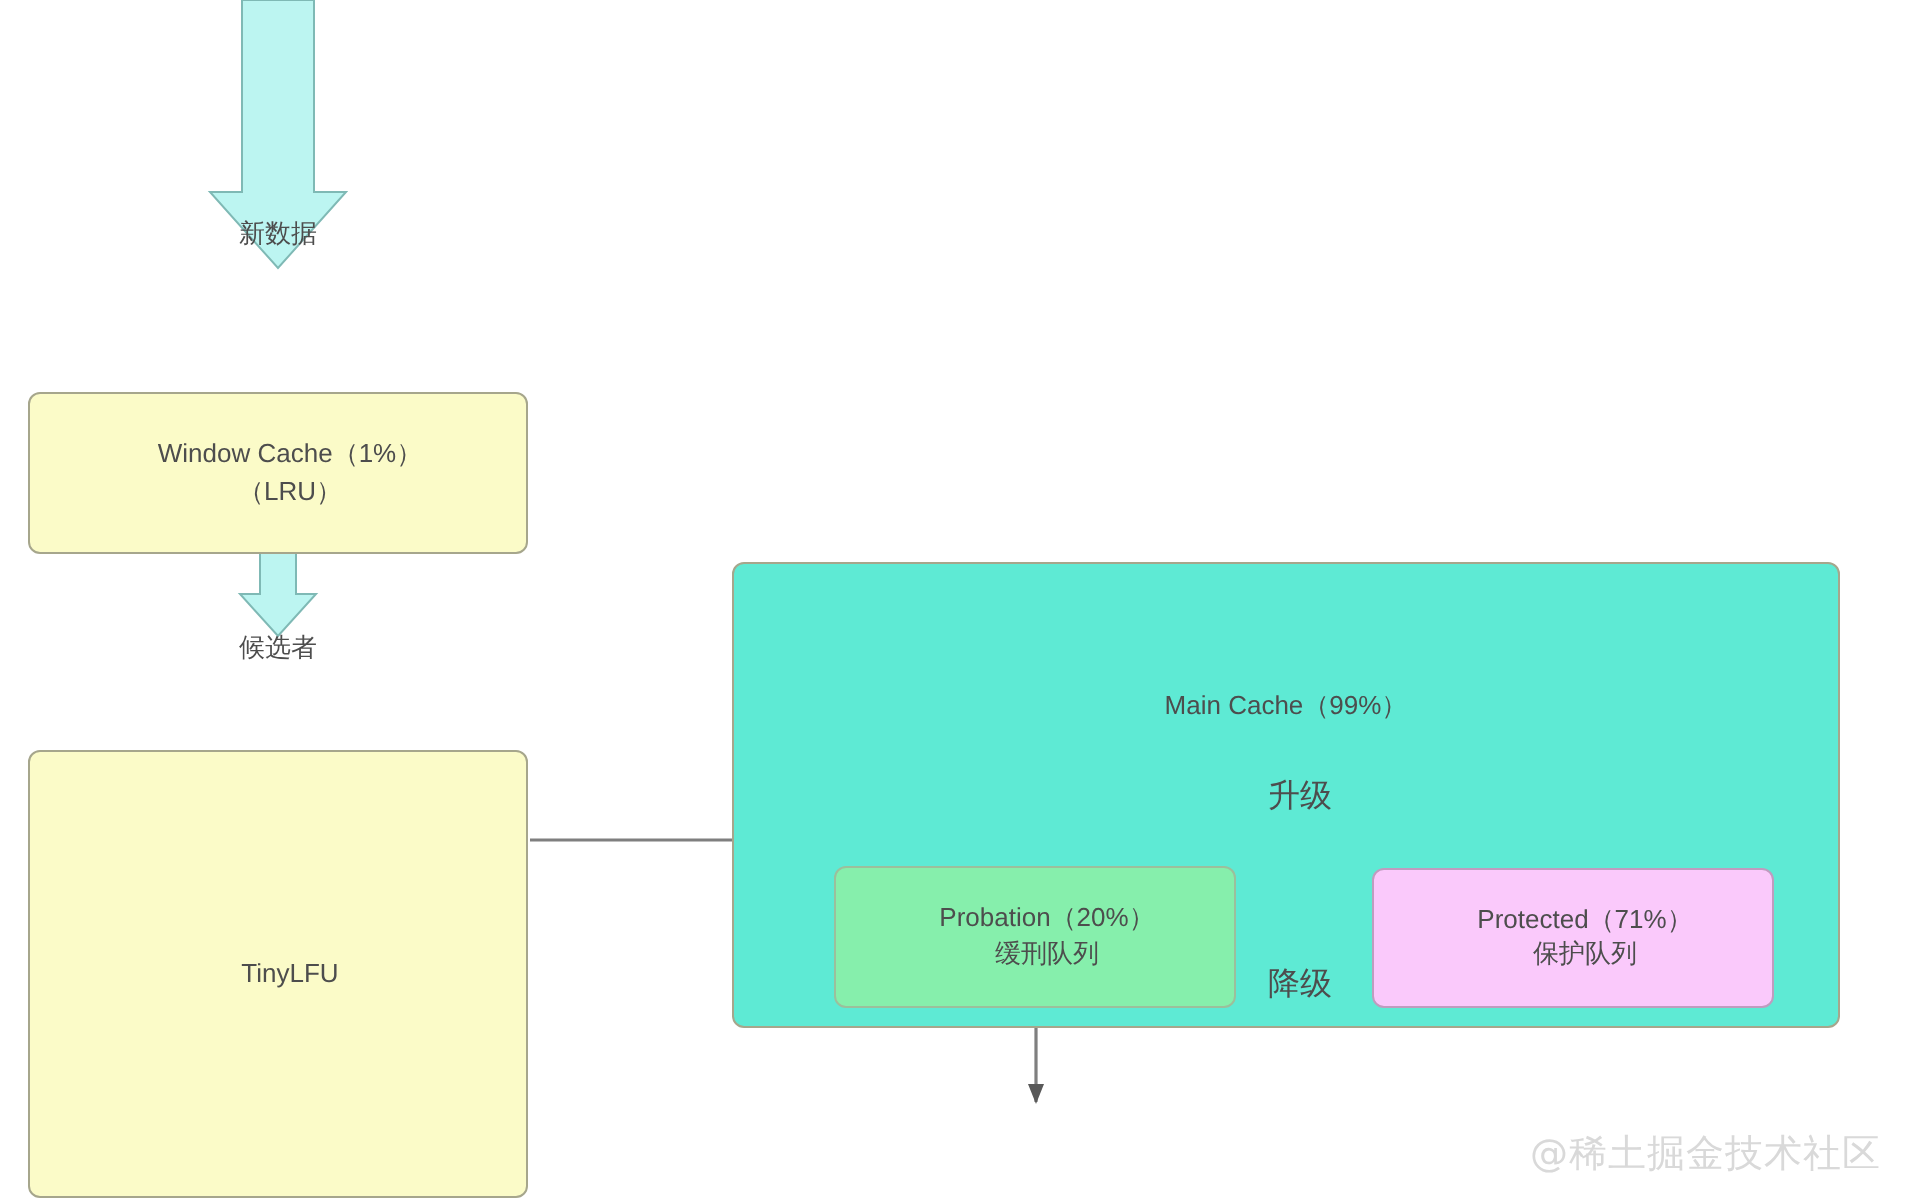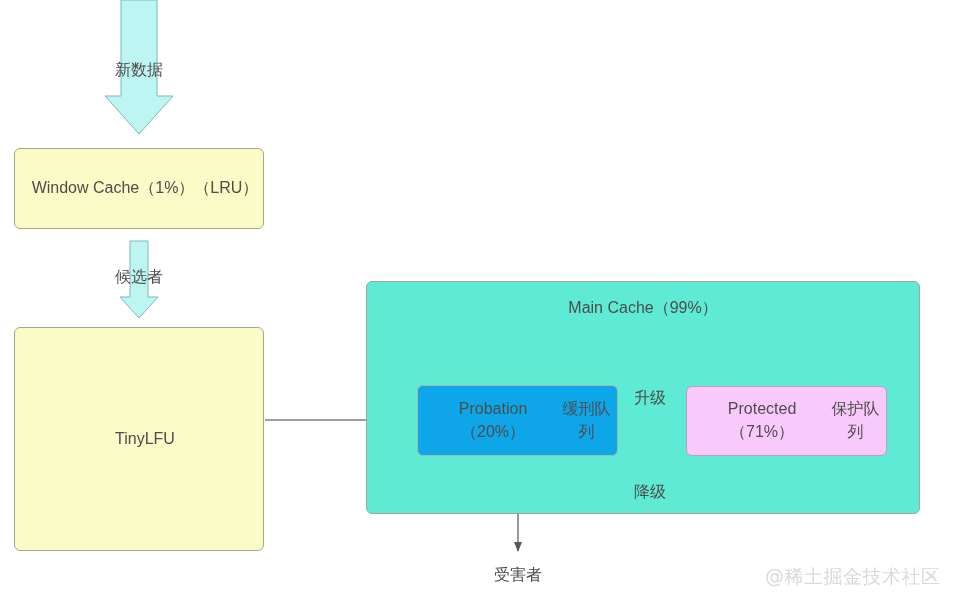--- a/index.html
+++ b/index.html
@@ -26,30 +26,30 @@
     left: 0; top: 0;
     width: 954px;
     height: 599px;
   }
   .box {
     position: absolute;
     box-sizing: border-box;
     border: 1px solid #a6a68c;
     border-radius: 6px;
     display: flex;
-    flex-direction: row;
+    flex-direction: column;
     align-items: center;
     justify-content: center;
     text-align: center;
     line-height: 1.42;
     color: #4d4d4d;
     padding-left: 12px;
   }
   .box-yellow { background: #fbfbc8; }
-  .box-green  { background: #0ea5e9; border-color: #9cbf9c; }
+  .box-green  { background: #86efac; border-color: #9cbf9c; }
   .box-pink   { background: #fac9fb; border-color: #bf9cbf; }
 
   .main-cache {
     position: absolute;
     box-sizing: border-box;
     background: #5eead4;
     border: 1px solid #a6a68c;
     border-radius: 6px;
   }
   .main-cache-title {
@@ -60,21 +60,21 @@
     line-height: 1.45;
     color: #4d4d4d;
   }
   .lbl {
     position: absolute;
     color: #4d4d4d;
     white-space: nowrap;
     text-align: center;
   }
   .lbl-cn { font-family: "DejaVu Sans", "Liberation Sans", sans-serif; }
-  .t17 { font-size: 16px; }
+  .t17 { font-size: 13px; margin-top: 48px; }
   .t16 { font-size: 16px; margin-top: 16px; }
   .watermark {
     position: absolute;
     font-family: "DejaVu Sans", "Liberation Sans", sans-serif;
     font-size: 19px;
     color: #d9d9d9;
     white-space: nowrap;
     letter-spacing: 0.5px;
   }
 </style>

